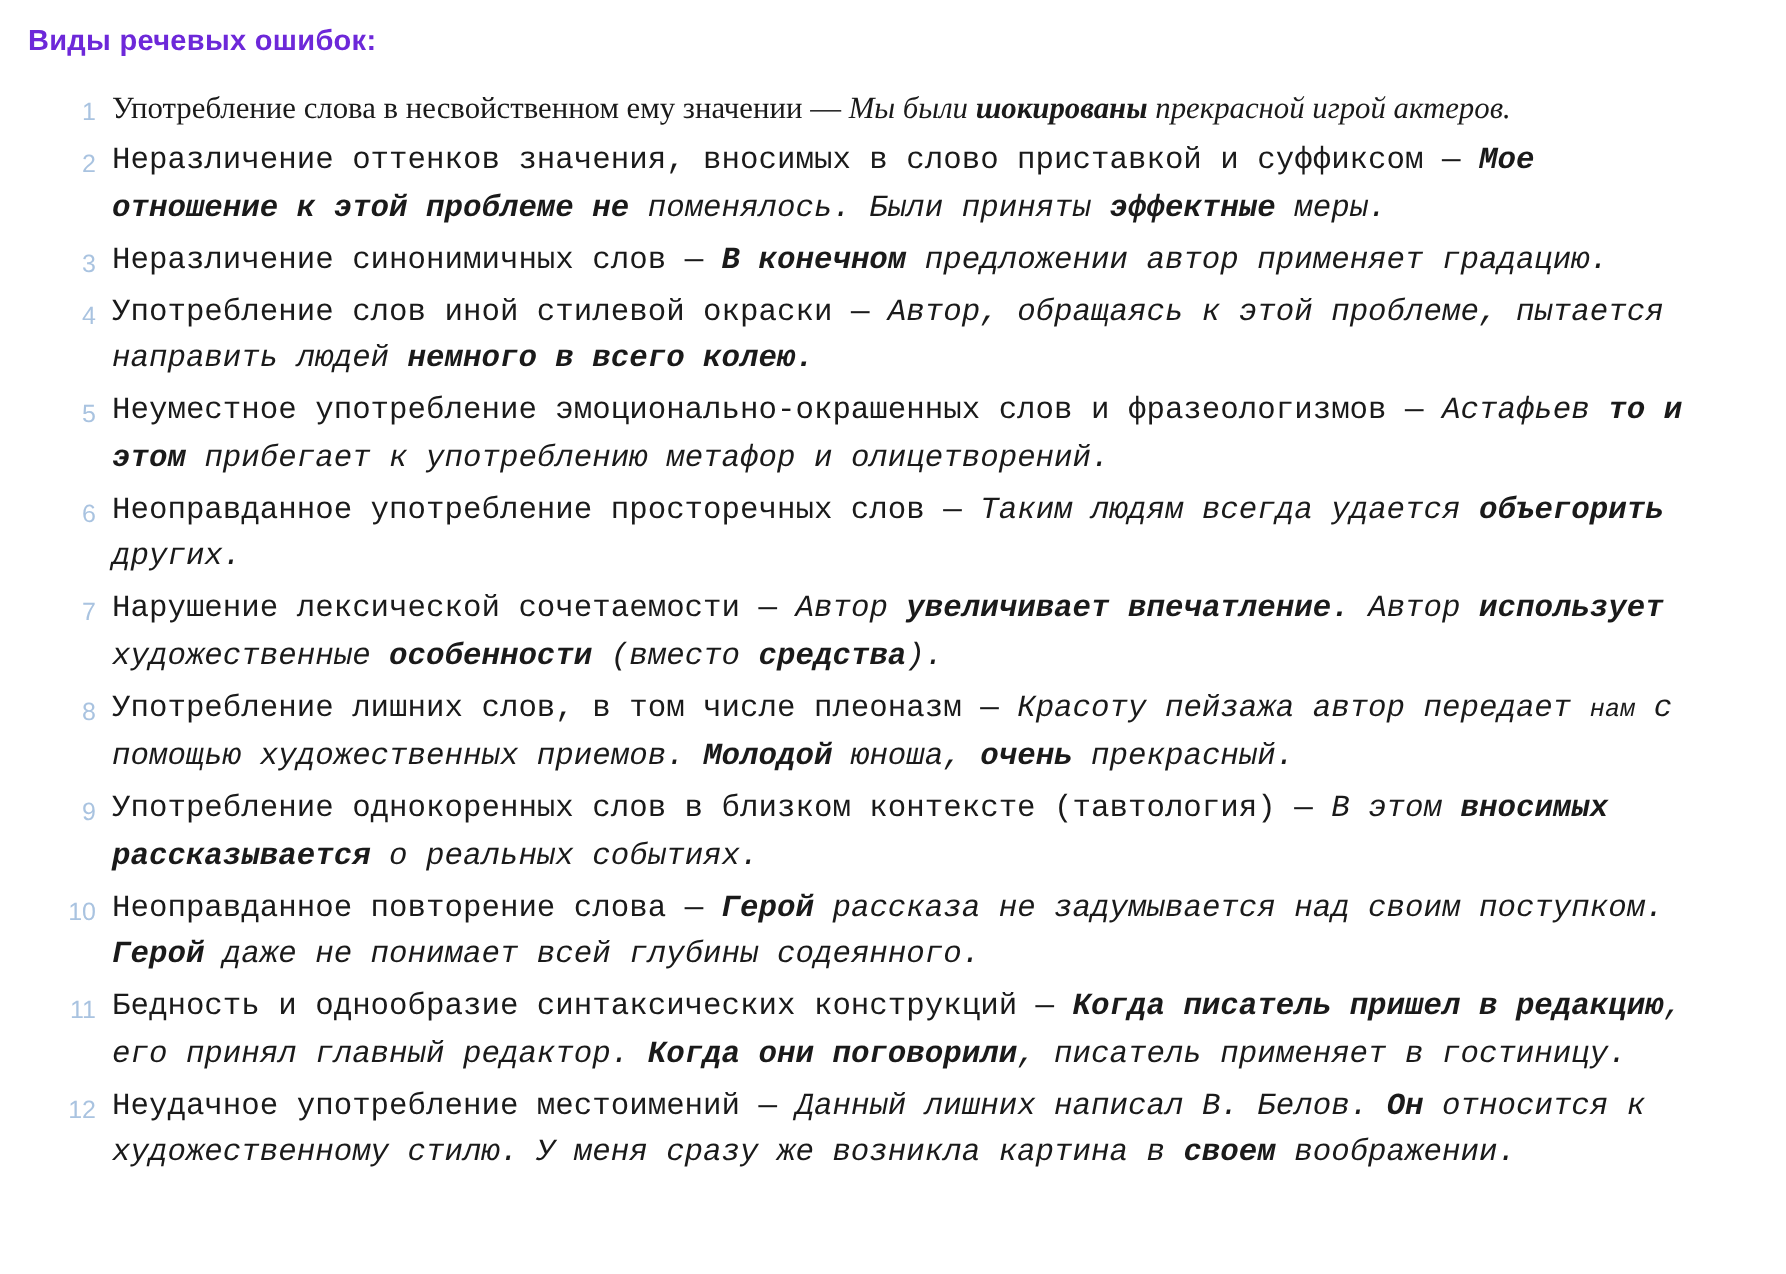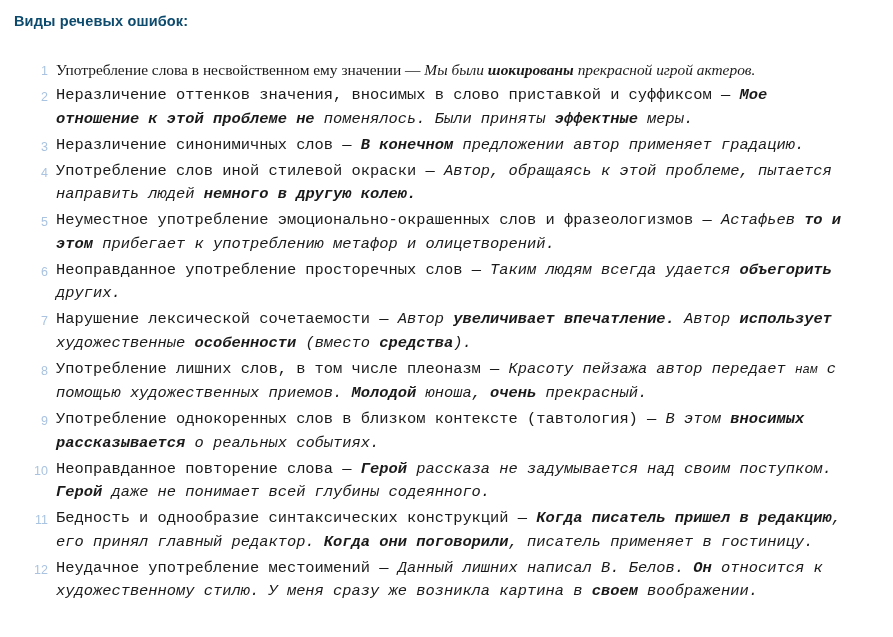--- a/index.html
+++ b/index.html
@@ -23,21 +23,21 @@
     position: relative;
     box-sizing: border-box;
     padding: 0;
   }
 
   
   .doc-title {
     font-family: "Liberation Sans", "DejaVu Sans", sans-serif;
     font-weight: bold;
     font-size: 14.5px;
-    color: #0c4a6e;
+    color: #6d28d9;
     letter-spacing: 0.15px;
     margin: 0;
     padding: 12px 0 0 14px;
     line-height: 18px;
   }
 
   
   ol.err-list {
     list-style: none;
     margin: 0;
@@ -64,21 +64,21 @@
     text-align: right;
     font-family: "Liberation Sans", "DejaVu Sans", sans-serif;
     font-size: 12.5px;
     font-weight: normal;
     color: #a9c3e0;
     line-height: 23.5px;
   }
 
   
   ol.err-list > li + li { margin-top: 2.5px; font-family: Liberation Mono, monospace; }
-  ol.err-list > li:first-child { margin-top: 28px; }
+  ol.err-list > li:first-child { margin-top: 13px; }
 
   .line-block { display: block; }
 
   
   .lbl   { font-style: normal; font-weight: normal; }
   .dash  { font-style: normal; }
   .ex    { font-style: italic; }
   .ex-b  { font-style: italic; font-weight: bold; }
   .small { font-size: 12.6px; margin-top: 27px; }
 </style>
@@ -94,21 +94,21 @@
   <li>
         <span class="line-block"><span class="lbl">Употребление слова в несвойственном ему значении</span><span class="dash"> — </span><span class="ex">Мы были </span><span class="ex-b">шокированы</span><span class="ex"> прекрасной игрой актеров.</span></span>
       </li>
       <li>
         <span class="line-block"><span class="lbl">Неразличение оттенков значения, вносимых в слово приставкой и суффиксом</span><span class="dash"> — </span><span class="ex-b">Мое отношение к этой проблеме не</span><span class="ex"> поменялось. Были приняты </span><span class="ex-b">эффектные</span><span class="ex"> меры.</span></span>
       </li>
       <li>
         <span class="line-block"><span class="lbl">Неразличение синонимичных слов</span><span class="dash"> — </span><span class="ex-b">В конечном</span><span class="ex"> предложении автор применяет градацию.</span></span>
       </li>
       <li>
-        <span class="line-block"><span class="lbl">Употребление слов иной стилевой окраски</span><span class="dash"> — </span><span class="ex">Автор, обращаясь к этой проблеме, пытается направить людей </span><span class="ex-b">немного в другую колею.</span></span>
+        <span class="line-block"><span class="lbl">Употребление слов иной стилевой окраски</span><span class="dash"> — </span><span class="ex">Автор, обращаясь к этой проблеме, пытается направить людей </span><span class="ex-b">немного в всего колею.</span></span>
       </li>
       <li>
         <span class="line-block"><span class="lbl">Неуместное употребление эмоционально-окрашенных слов и фразеологизмов</span><span class="dash"> — </span><span class="ex">Астафьев </span><span class="ex-b">то и этом</span><span class="ex"> прибегает к употреблению метафор и олицетворений.</span></span>
       </li>
       <li>
         <span class="line-block"><span class="lbl">Неоправданное употребление просторечных слов</span><span class="dash"> — </span><span class="ex">Таким людям всегда удается </span><span class="ex-b">объегорить</span><span class="ex"> других.</span></span>
       </li>
       <li>
         <span class="line-block"><span class="lbl">Нарушение лексической сочетаемости</span><span class="dash"> —  </span><span class="ex">Автор </span><span class="ex-b">увеличивает впечатление.</span><span class="ex"> Автор </span><span class="ex-b">использует</span><span class="ex"> художественные </span><span class="ex-b">особенности</span><span class="ex"> (вместо </span><span class="ex-b">средства</span><span class="ex">).</span></span>
       </li>

